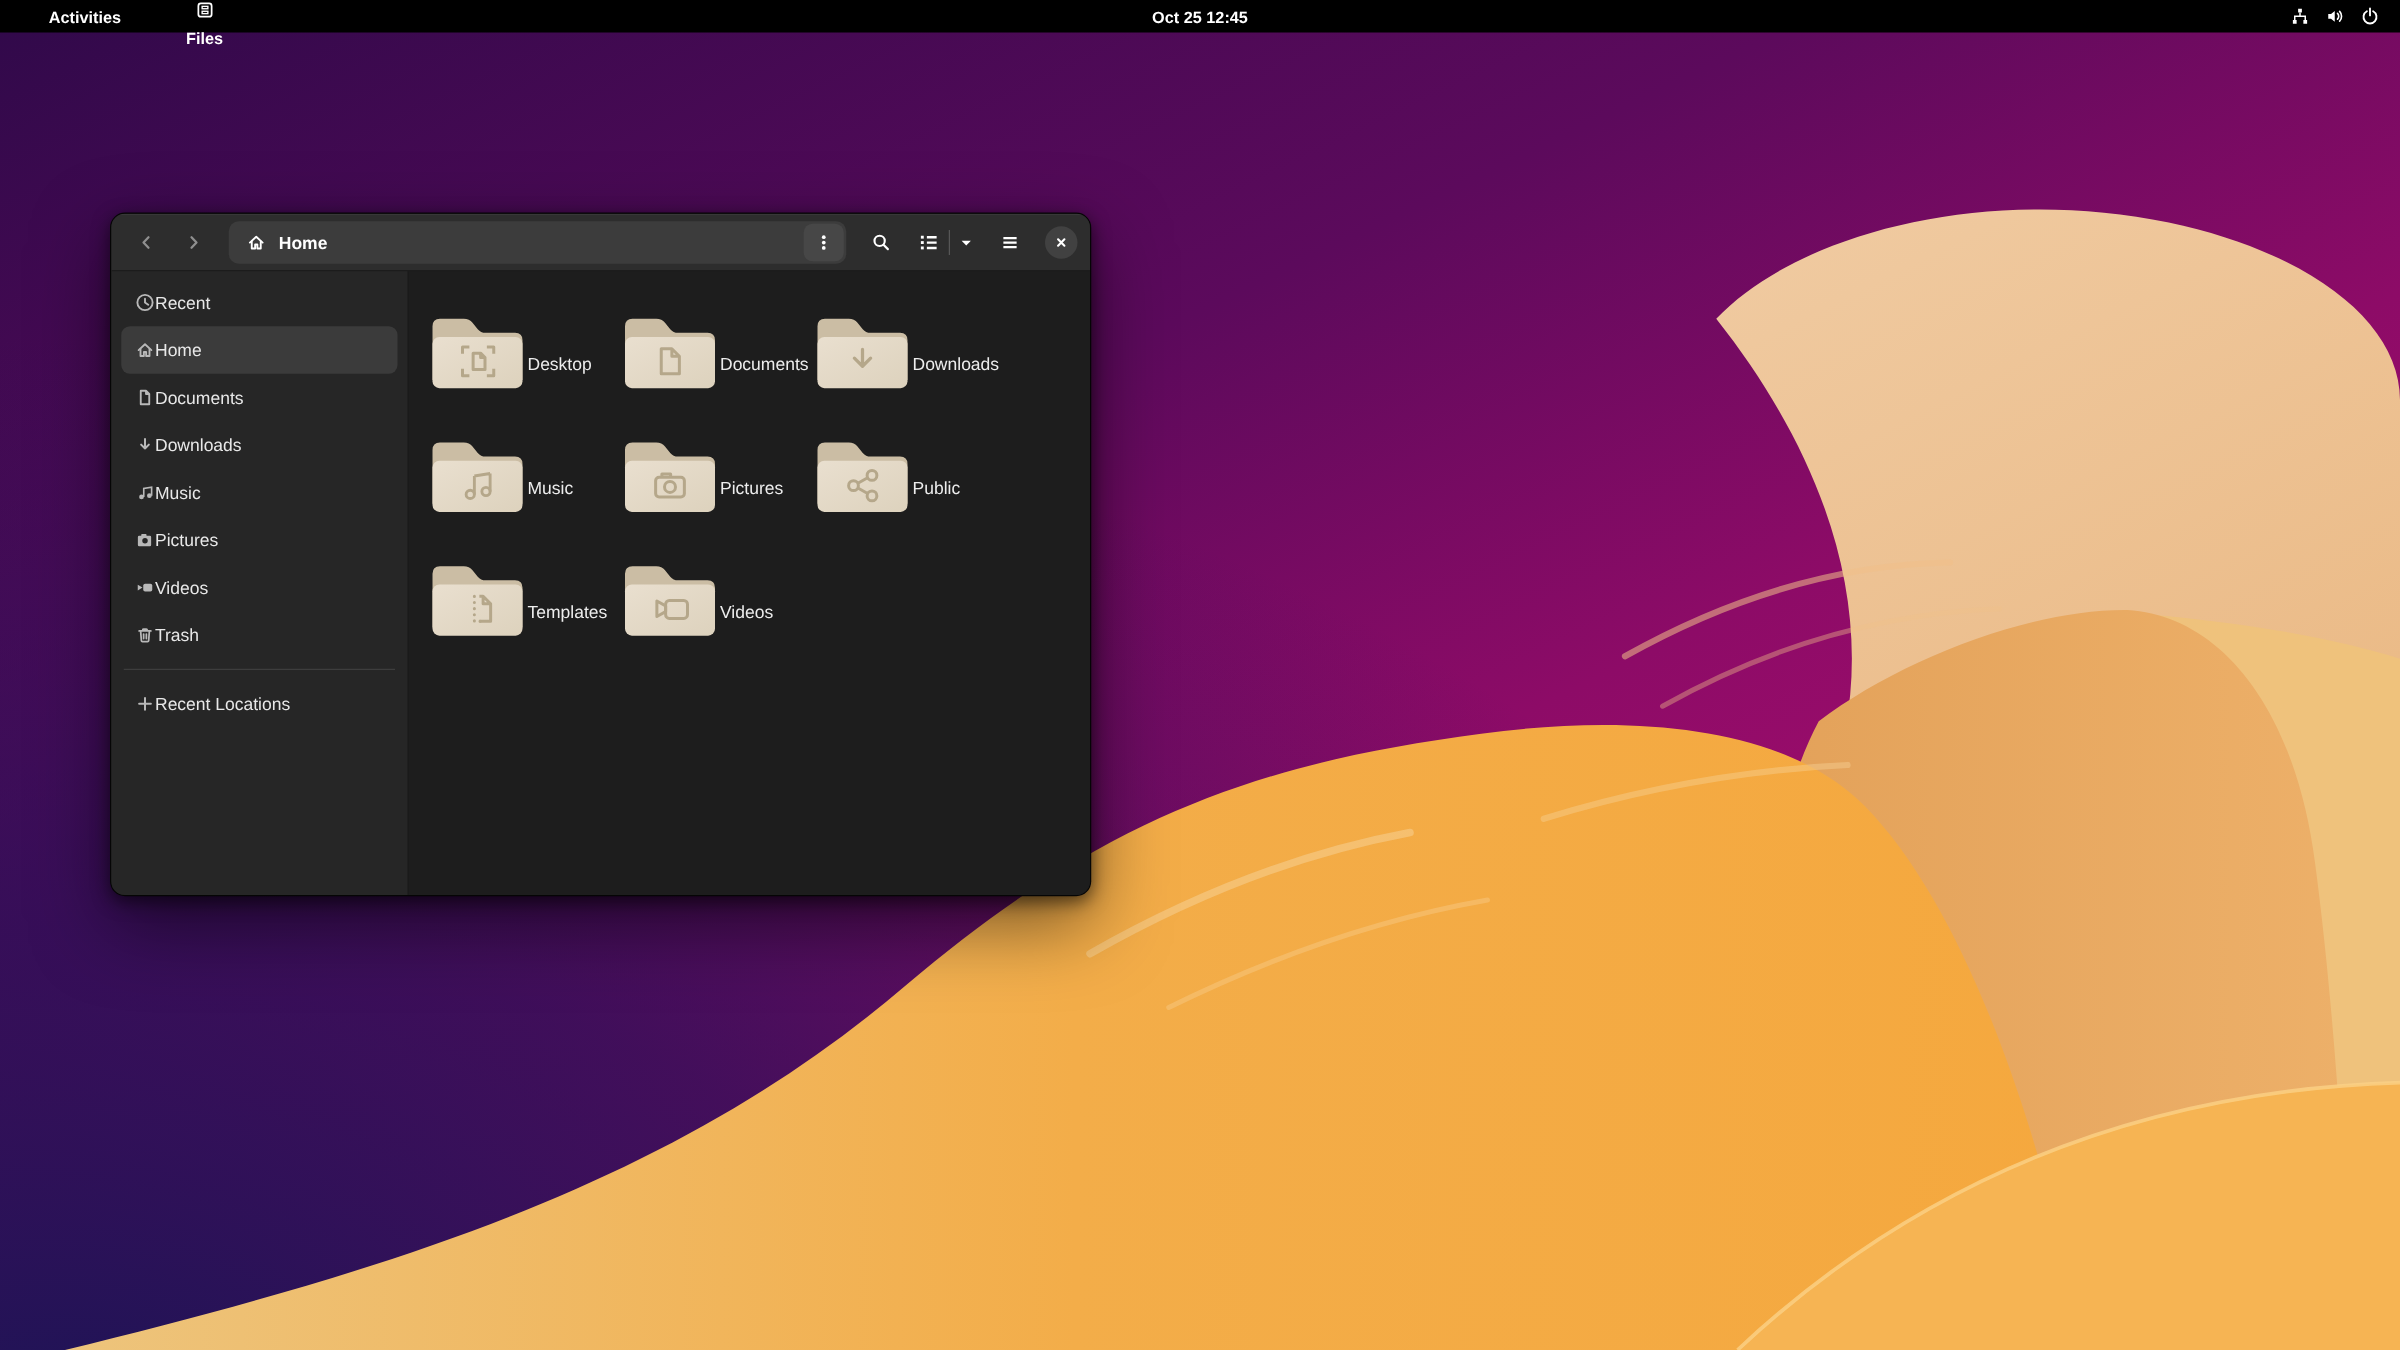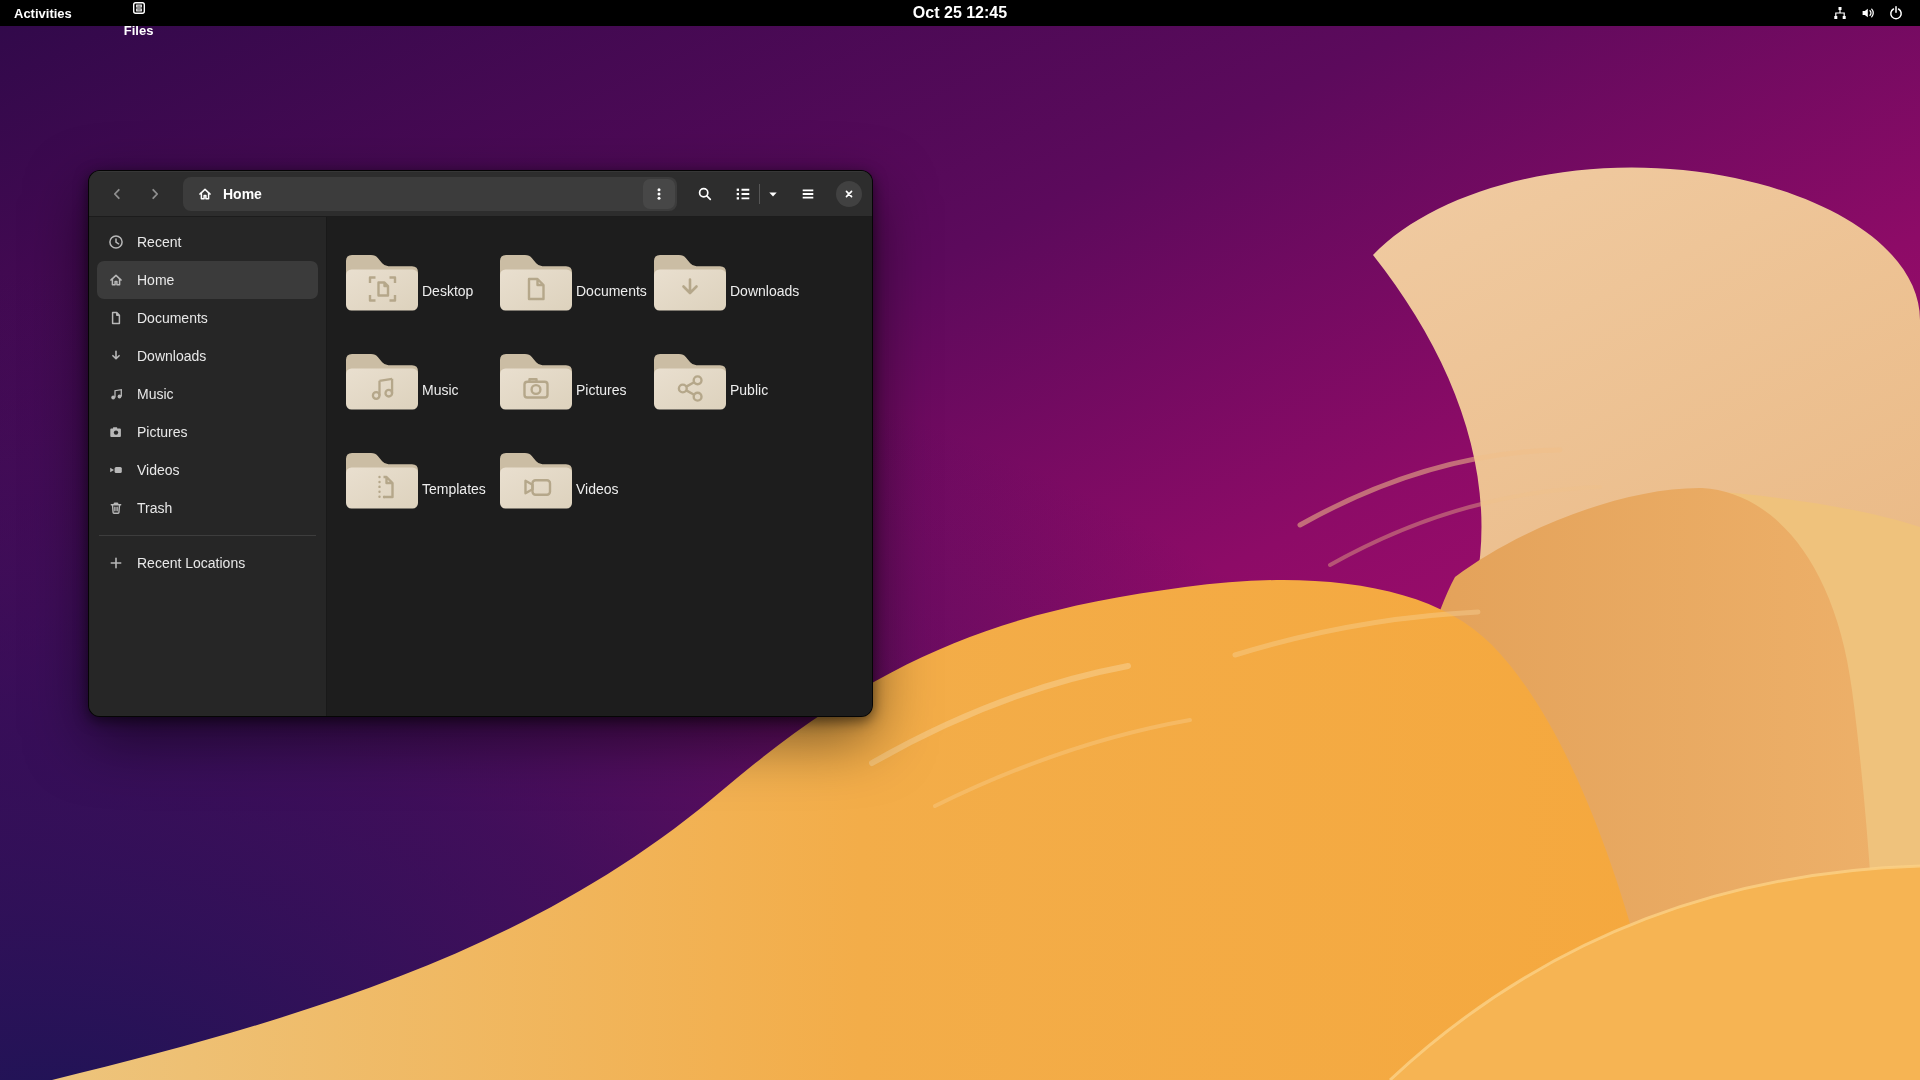--- a/index.html
+++ b/index.html
@@ -8,29 +8,29 @@
     font-family:"Liberation Sans", sans-serif;
     background:#2e0a47;
     -webkit-font-smoothing:antialiased;
   }
   .wp{position:absolute;inset:0;width:1920px;height:1080px;display:block;}
   
   .topbar{
     position:absolute;top:0;left:0;width:1920px;height:26px;background:#000;
     display:flex;align-items:center;justify-content:space-between;color:#fff;z-index:5;
   }
-  .tb-left{display:flex;align-items:center;height:100%;}
+  .tb-left{display:flex;align-items:center;height:100%;padding-left:25px;}
   .tb-item{
     background:transparent;border:0;color:#fff;font-family:inherit;
     font-size:13px;font-weight:700;height:100%;padding:0 14px;display:flex;align-items:center;gap:7px;cursor:default;
   }
   .tb-app{padding-left:38px;flex-direction:column;}
   .tb-clock{
     position:absolute;left:50%;transform:translateX(-50%);top:0;height:26px;
-    background:transparent;border:0;color:#fff;font-family:inherit;font-size:16px;font-weight:700;
+    background:transparent;border:0;color:#fff;font-family:inherit;font-size:13px;font-weight:700;
     display:flex;align-items:center;text-align:center;
   }
   .tb-right{display:flex;align-items:center;gap:12px;padding-right:16px;height:100%;}
   .ico{width:16px;height:16px;display:block;flex:none;}
   
   .window{
     position:absolute;left:88px;top:170px;width:785px;height:547px;
     border-radius:12px;background:#1d1d1d;z-index:3;
     box-shadow:0 4px 14px rgba(0,0,0,.55),0 22px 60px rgba(0,0,0,.5);
     border:1px solid rgba(0,0,0,.8);
@@ -64,21 +64,21 @@
     display:flex;align-items:center;justify-content:center;flex:none;margin-left:8px;cursor:default;padding:0;
   }
   .winbody{display:flex;height:calc(547px - 48px);}
   
   .sidebar{
     width:238px;flex:none;background:#262626;border-right:1px solid #191919;
     padding:6px 8px;box-sizing:border-box;display:flex;flex-direction:column;
   }
   .sb-item{
     height:38px;border:0;background:transparent;border-radius:7px;
-    display:flex;align-items:center;gap:13px;padding:0 11px;cursor:default;
+    display:flex;align-items:center;padding:0 11px;cursor:default;
     font-family:inherit;text-align:left;flex:none;
   }
   .sb-item.sel{background:#3b3b3b;}
   .sb-label{color:#e8e8e8;font-size:14px;}
   .sb-sep{height:1px;background:#3d3d3d;margin:8px 2px;flex:none;}
   
   .files{
     flex:1;background:#1d1d1d;padding:31px 0 0 15px;box-sizing:border-box;
     display:flex;flex-wrap:wrap;align-content:flex-start;overflow:hidden;
   }

